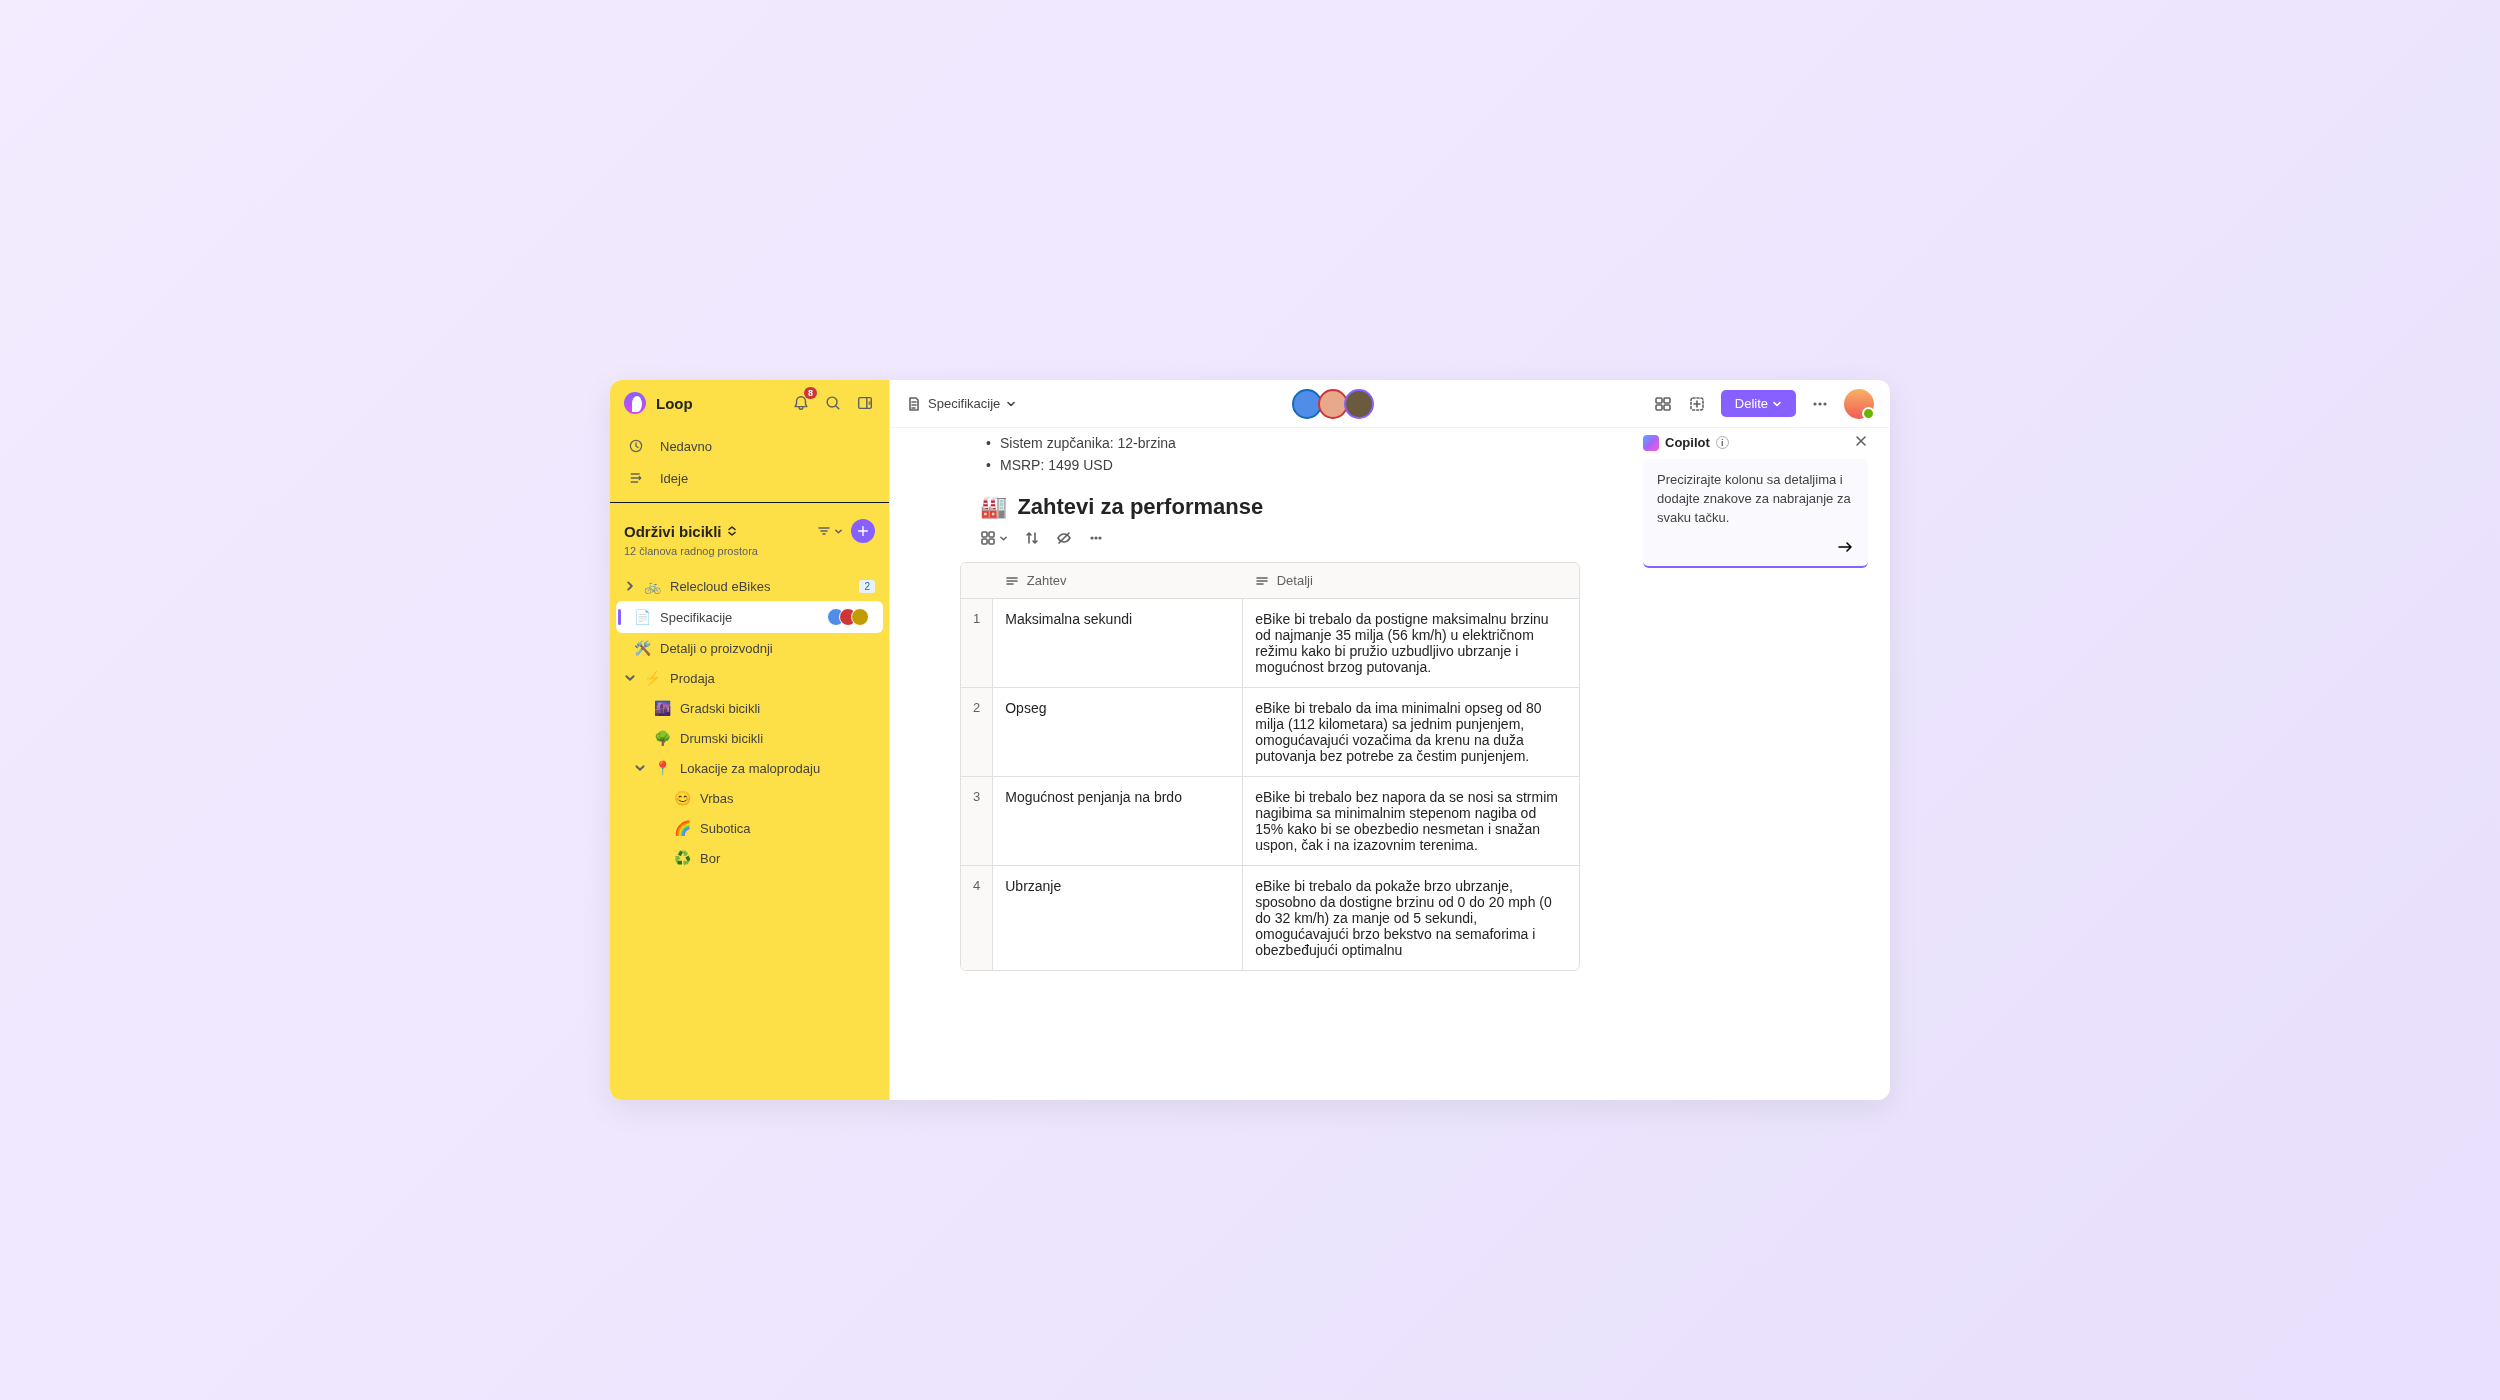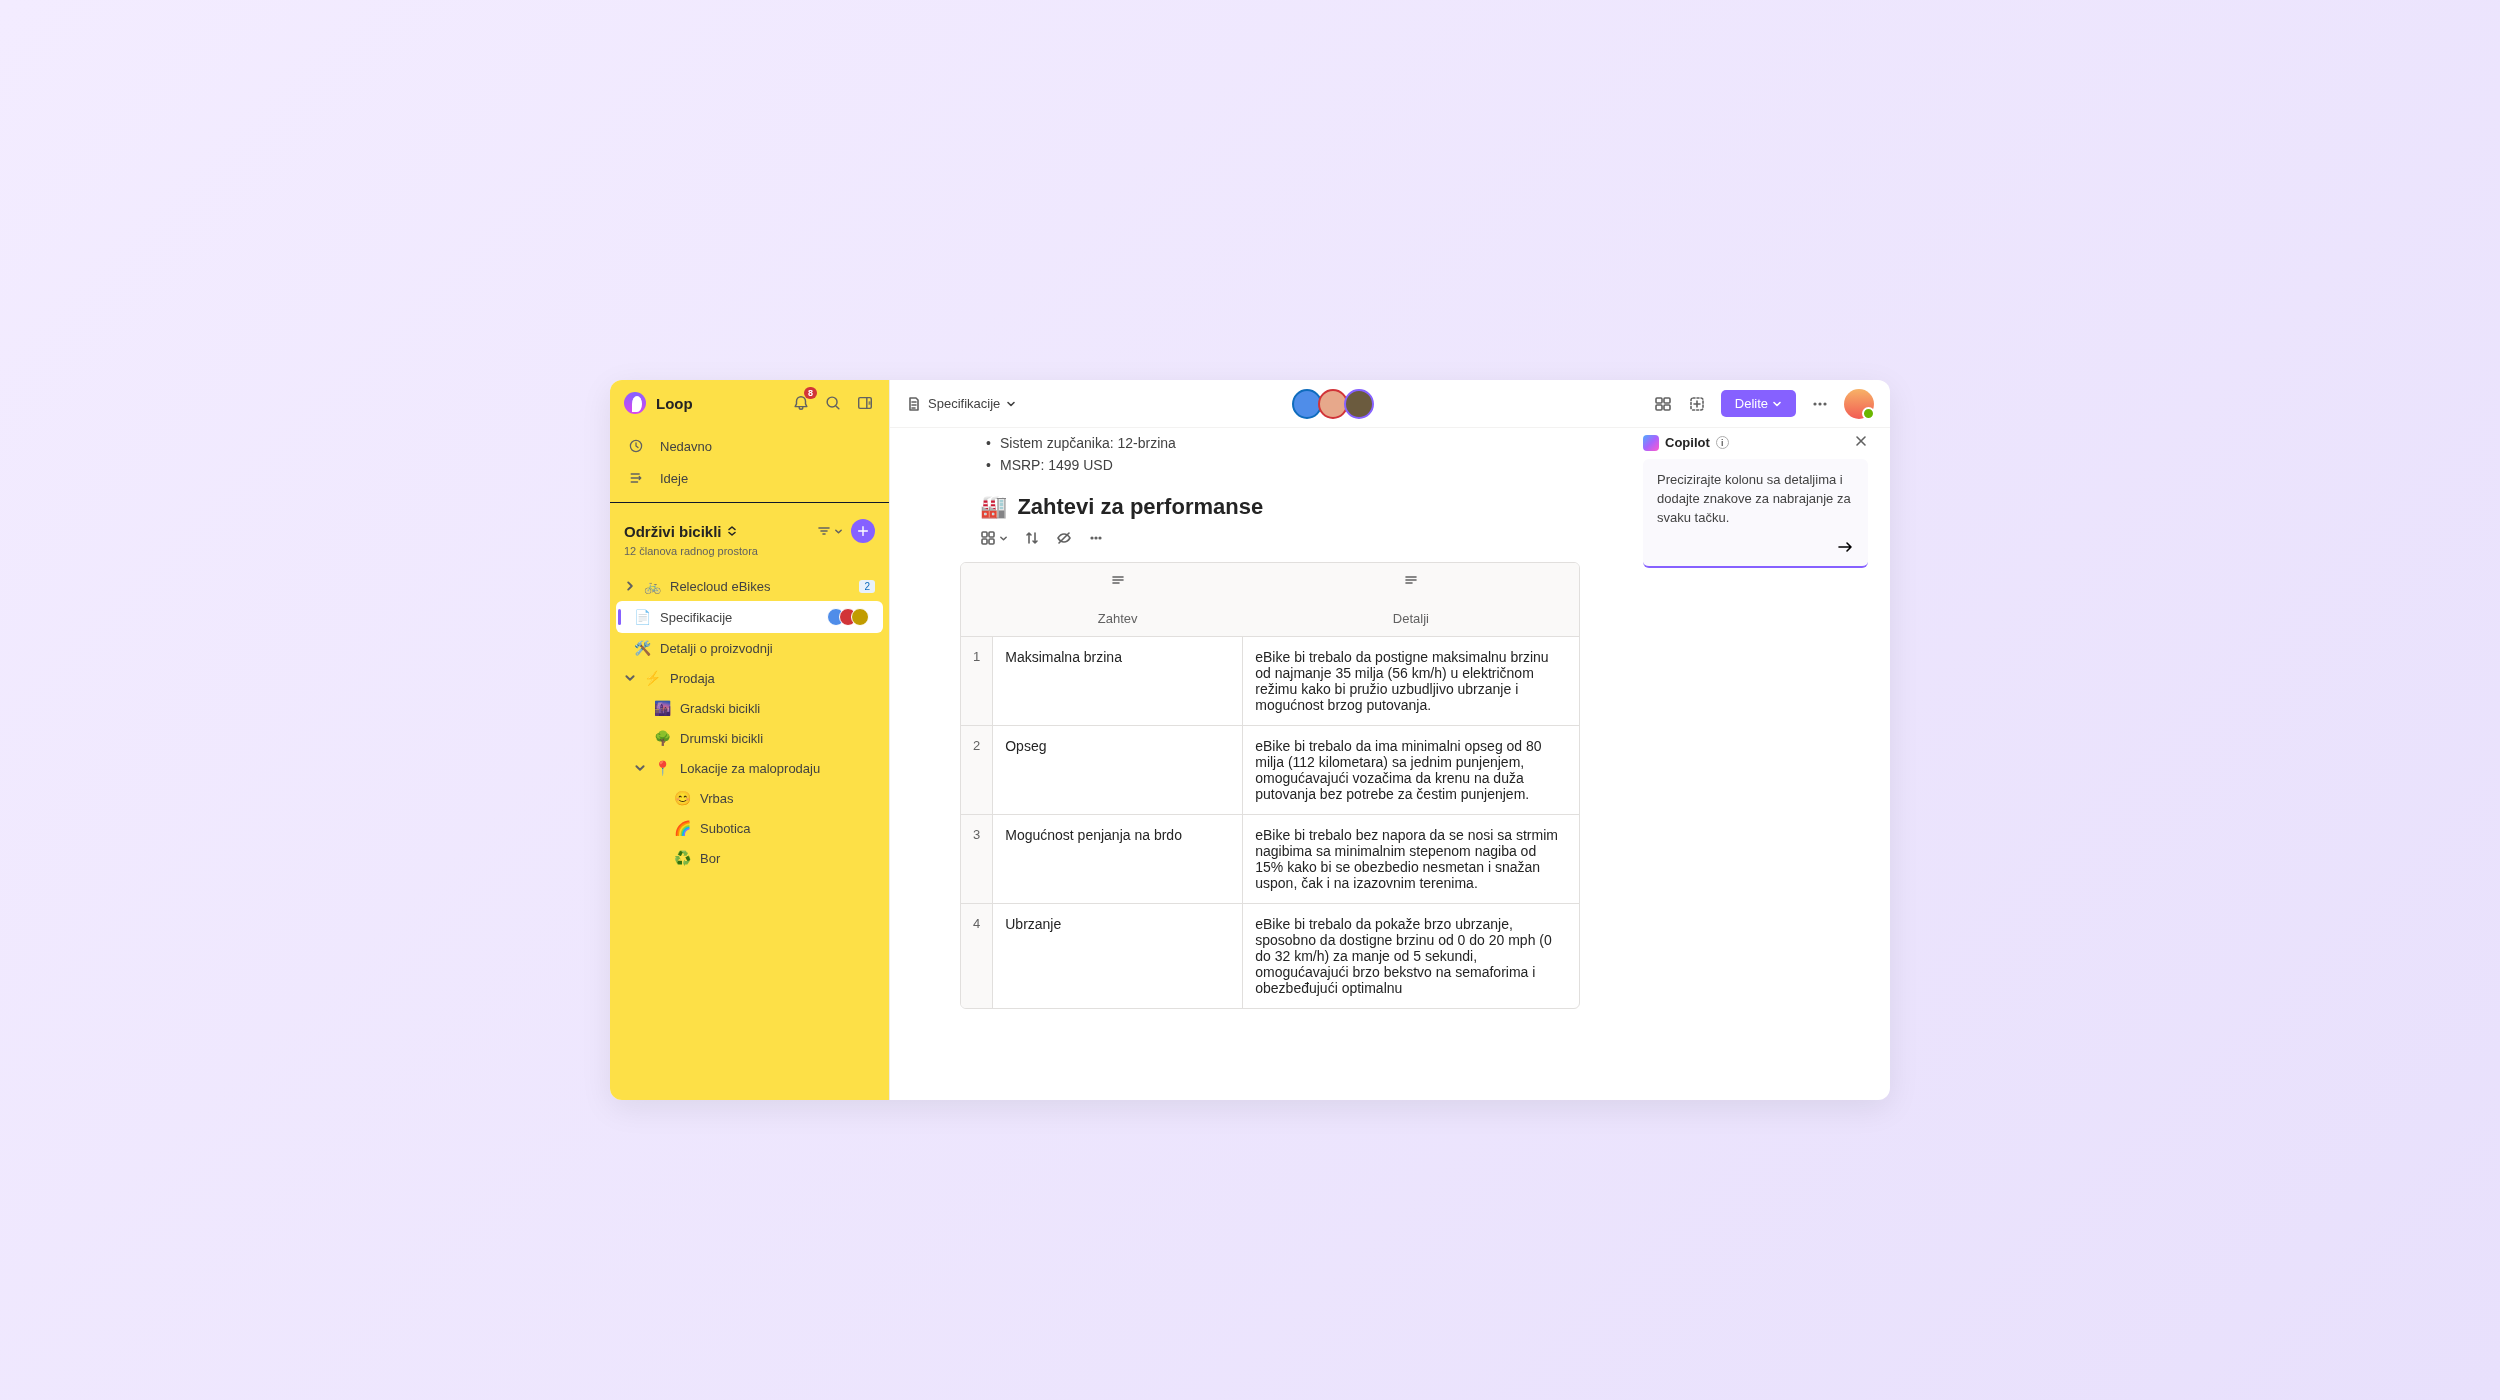--- a/index.html
+++ b/index.html
@@ -51,21 +51,21 @@
 .doc-body { max-width: 620px; margin-left: 90px; }
 .bullets { list-style: none; padding: 0 0 10px; }
 .bullets li { font-size: 14px; color: #424242; padding: 3px 0 3px 20px; position: relative; }
 .bullets li::before { content: '•'; position: absolute; left: 6px; color: #424242; }
 .sec-heading { display: flex; align-items: center; gap: 10px; font-size: 22px; font-weight: 700; color: #242424; padding: 8px 0 6px; }
 .toolbar { display: flex; gap: 16px; align-items: center; padding: 4px 0 16px; color: #616161; }
 .tb-btn { display: flex; align-items: center; gap: 3px; cursor: pointer; }
 .table-wrap { border: 1px solid #e1dfdd; border-radius: 6px; overflow: hidden; margin-left: -20px; width: 620px; }
 table { width: 100%; border-collapse: collapse; }
 th { background: #faf9f8; font-weight: 400; font-size: 13px; color: #616161; text-align: left; padding: 10px 12px; border-bottom: 1px solid #e1dfdd; }
-th .th-inner { display: flex; align-items: center; gap: 24px; flex-direction: column; }
+th .th-inner { display: flex; align-items: center; gap: 8px; }
 td { padding: 12px 12px; font-size: 14px; color: #242424; vertical-align: top; border-top: 1px solid #e1dfdd; }
 td.rownum { width: 30px; text-align: center; color: #616161; background: #faf9f8; border-right: 1px solid #e1dfdd; font-size: 13px; }
 td.req-col { width: 250px; border-right: 1px solid #e1dfdd; }
 .copilot-panel { position: absolute; right: 22px; top: 6px; width: 225px; }
 .cp-head { display: flex; align-items: center; gap: 6px; font-size: 13px; font-weight: 600; color: #242424; padding-bottom: 8px; }
 .cp-logo { width: 16px; height: 16px; border-radius: 4px; background: linear-gradient(135deg,#4facfe,#a864fd,#ff5acd); }
 .cp-info { width: 13px; height: 13px; border: 1px solid #adadad; border-radius: 50%; display: flex; align-items: center; justify-content: center; font-size: 9px; color: #616161; }
 .cp-close { margin-left: auto; color: #616161; cursor: pointer; }
 .cp-card { background: #faf9fd; border-radius: 6px; padding: 12px 14px 10px; border-bottom: 2px solid #8661ff; }
 .cp-text { font-size: 13px; color: #424242; line-height: 1.45; }
@@ -320,21 +320,21 @@
                         <path d="M2 4h10M2 7h10M2 10h6"></path>
                       </svg>
                       <span>Detalji</span>
                     </div>
                   </th>
               </tr>
             </thead>
             <tbody>
               <tr>
                 <td class="rownum">1</td>
-                <td class="req-col">Maksimalna brzina</td>
+                <td class="req-col">Maksimalna sekundi</td>
                 <td>eBike bi trebalo da postigne maksimalnu brzinu od najmanje 35 milja (56 km/h) u električnom režimu kako bi pružio uzbudljivo ubrzanje i mogućnost brzog putovanja.</td>
               </tr>
               <tr>
                 <td class="rownum">2</td>
                 <td class="req-col">Opseg</td>
                 <td>eBike bi trebalo da ima minimalni opseg od 80 milja (112 kilometara) sa jednim punjenjem, omogućavajući vozačima da krenu na duža putovanja bez potrebe za čestim punjenjem.</td>
               </tr>
               <tr>
                 <td class="rownum">3</td>
                 <td class="req-col">Mogućnost penjanja na brdo</td>

